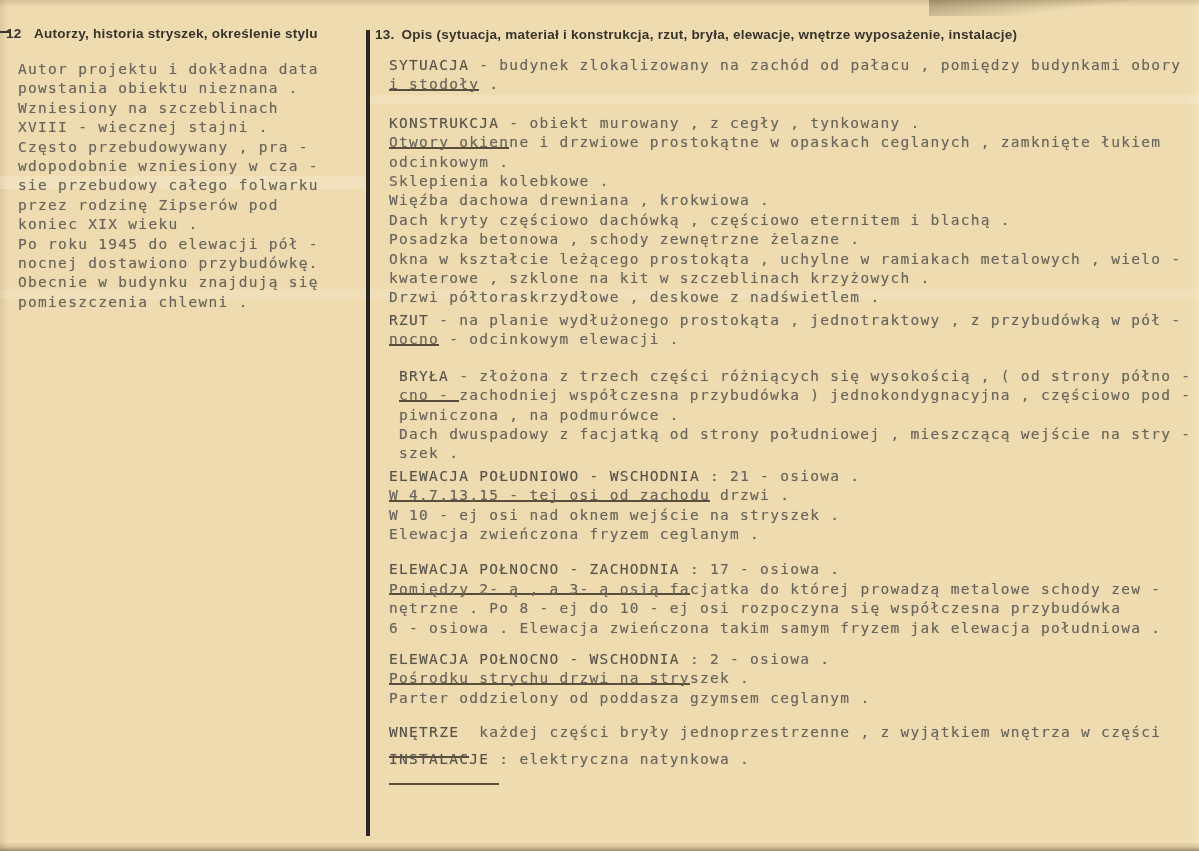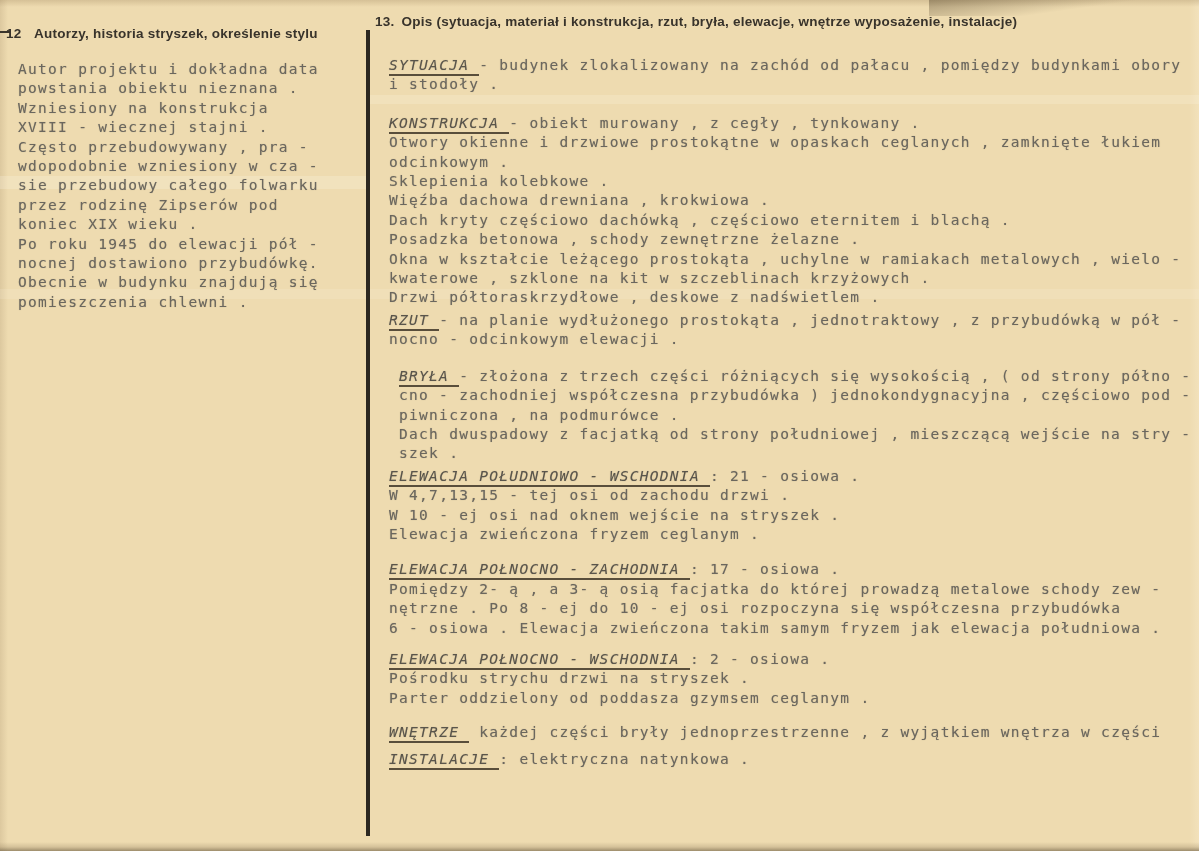--- a/index.html
+++ b/index.html
@@ -42,43 +42,42 @@
     display: flex;
     font-family: "Liberation Sans", sans-serif;
     font-weight: bold;
     font-size: 13.5px;
     letter-spacing: 0.25px;
     color: #38332b;
     white-space: pre;
   }
   .form-header.left-h { left: 6px; top: 26px; }
   .form-header.left-h .num { width: 28px; }
-  .form-header.right-h { left: 375px; top: 14px; }
+  .form-header.right-h { left: 375px; top: 27px; }
   .form-header.right-h .num { margin-right: 7px; }
   
   .tline {
     white-space: pre;
     font-size: 14.5px;
     line-height: 19.4px;
     letter-spacing: 1.3px;
     color: #6b675e;
     text-shadow: 0 0 1px rgba(100,95,85,0.45);
   }
   .left-text {
     position: absolute; left: 18px; top: 60px; width: 345px;
   }
   .right-text {
     position: absolute; left: 389px; top: 56px; width: 806px;
   }
   .section { margin-top: 0; }
   .section .heading {
     color: #5a554b;
     border-bottom: 2px solid rgba(62,53,39,0.85);
-    padding-bottom: 1px;
-    font-style: italic;
+    padding-bottom: 16px;
   }
   .section.s1 { margin-top: 19px; }
   .section.s2 { margin-top: 3px; }
   .section.s3 { margin-top: 17px; margin-left: 10px; }
   .section.s4 { margin-top: 3px; }
   .section.s5 { margin-top: 16px; }
   .section.s6 { margin-top: 12px; }
   .section.s7 { margin-top: 13px; }
   .section.s8 { margin-top: 15px; }
   .section.s9 { margin-top: 7px; }
@@ -96,21 +95,21 @@
   <div class="divider"></div>
 
   <div class="form-header left-h">
     <span class="num">12</span>
     <span class="ttl">Autorzy, historia stryszek, określenie stylu</span>
   </div>
 
   <div class="left-text">
       <div class="tline">Autor projektu i dokładna data</div>
       <div class="tline">powstania obiektu nieznana .</div>
-      <div class="tline">Wzniesiony na konstrukcja</div>
+      <div class="tline">Wzniesiony na szczeblinach</div>
       <div class="tline">XVIII - wiecznej stajni .</div>
       <div class="tline">Często przebudowywany , pra -</div>
       <div class="tline">wdopodobnie wzniesiony w cza -</div>
       <div class="tline">sie przebudowy całego folwarku</div>
       <div class="tline">przez rodzinę Zipserów pod</div>
       <div class="tline">koniec XIX wieku .</div>
       <div class="tline">Po roku 1945 do elewacji pół -</div>
       <div class="tline">nocnej dostawiono przybudówkę.</div>
       <div class="tline">Obecnie w budynku znajdują się</div>
       <div class="tline">pomieszczenia chlewni .</div>

